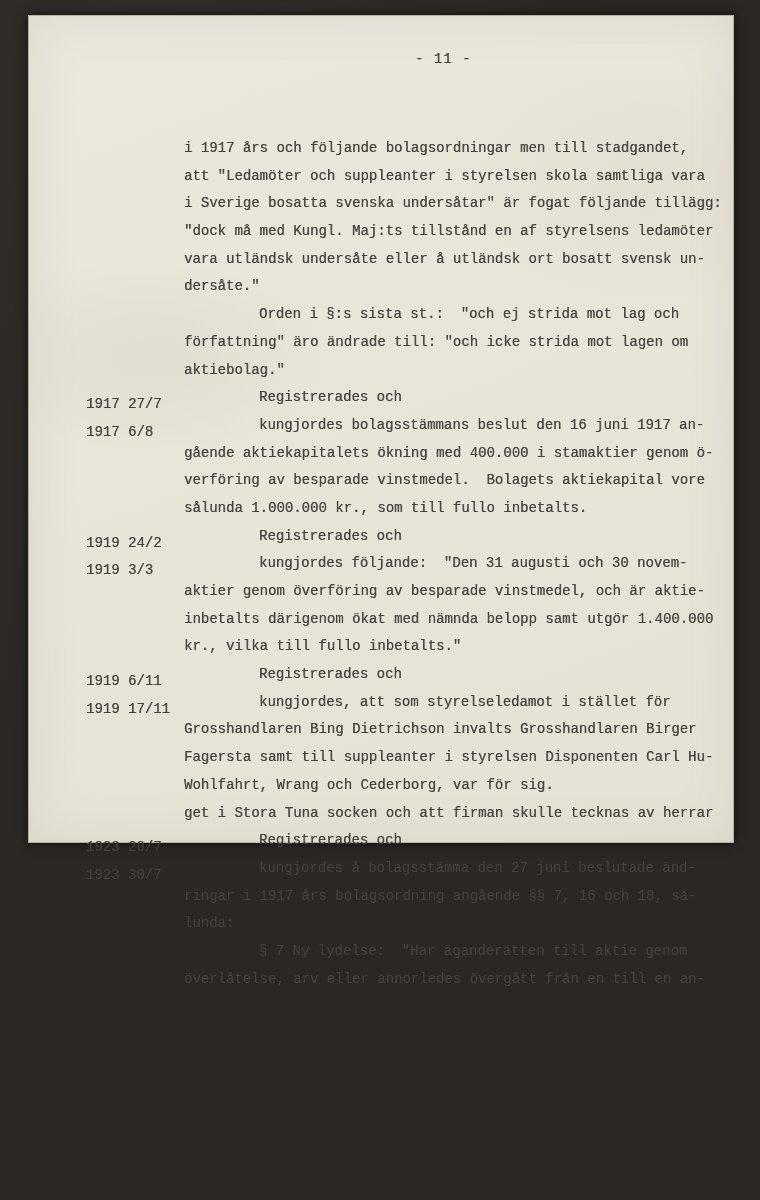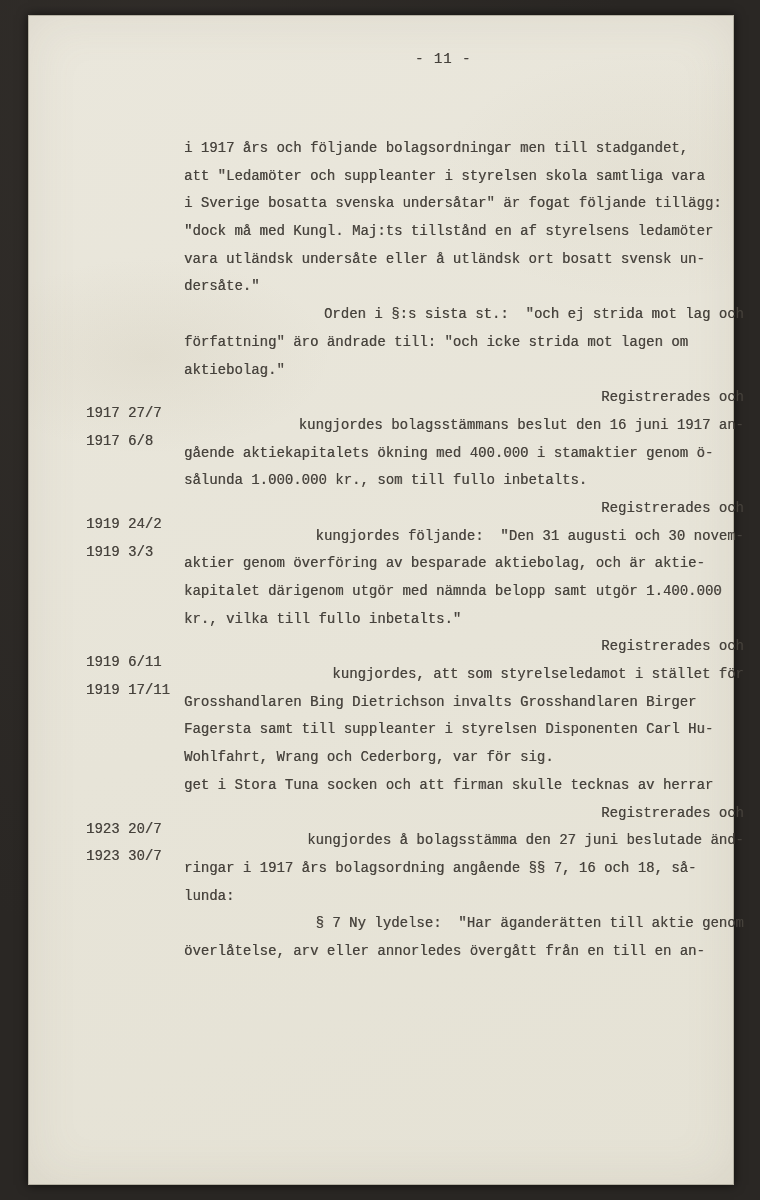--- a/index.html
+++ b/index.html
@@ -19,21 +19,21 @@
     background:
       radial-gradient(ellipse at 20% 10%, rgba(70,64,58,0.25), rgba(0,0,0,0) 55%),
       var(--backdrop, #2a2724);
   }
 
   .paper {
     position: absolute;
     left: 28px;
     top: 15px;
     width: 706px;
-    height: 1170px;
+    height: 828px;
     background:
       radial-gradient(ellipse 260px 140px at 120px 340px, rgba(164,150,120,0.10), rgba(0,0,0,0) 70%),
       radial-gradient(ellipse 300px 180px at 620px 160px, rgba(170,158,128,0.08), rgba(0,0,0,0) 70%),
       linear-gradient(160deg, var(--paper, #eae7dc) 0%, #e7e4d8 55%, #e5e2d5 100%);
     border: 1px solid #b5b1a3;
     box-shadow:
       0 0 10px rgba(0,0,0,0.65),
       inset 0 0 50px rgba(130,118,95,0.12);
     box-sizing: border-box;
   }
@@ -58,33 +58,33 @@
     color: var(--ink, #46423c);
     font-size: 14px;
     text-shadow: 0.4px 0.4px 0.6px rgba(55,50,44,0.55);
   }
 
   .entry { position: relative; }
 
   .entry .date {
     position: absolute;
     left: -98px;
-    top: 16px;
+    top: 7px;
     height: 27.7px;
     line-height: 27.7px;
     white-space: pre;
   }
 
   .line {
     height: 27.7px;
     line-height: 27.7px;
     white-space: pre;
   }
 
-  .line.first-indent { padding-left: 75px; text-align: right; }
+  .line.first-indent { padding-left: 75px; }
 </style>
 </head>
 <body>
 
 <div class="scan-backdrop">
   <div class="paper">
     <div class="page-number">- 11 -</div>
     <div class="content">
       <div>
           <div class="entry">
@@ -101,31 +101,32 @@
             <div class="line">aktiebolag."</div>
           </div>
           <div class="entry">
             <span class="date">1917 27/7</span>
             <div class="line first-indent">Registrerades och</div>
           </div>
           <div class="entry">
             <span class="date">1917 6/8</span>
             <div class="line first-indent">kungjordes bolagsstämmans beslut den 16 juni 1917 an-</div>
             <div class="line">gående aktiekapitalets ökning med 400.000 i stamaktier genom ö-</div>
+            <div class="line">verföring av besparade vinstmedel.  Bolagets aktiekapital vore</div>
             <div class="line">sålunda 1.000.000 kr., som till fullo inbetalts.</div>
           </div>
           <div class="entry">
             <span class="date">1919 24/2</span>
             <div class="line first-indent">Registrerades och</div>
           </div>
           <div class="entry">
             <span class="date">1919 3/3</span>
             <div class="line first-indent">kungjordes följande:  "Den 31 augusti och 30 novem-</div>
-            <div class="line">aktier genom överföring av besparade aktiebolag, och är aktie-</div>
-            <div class="line">kapitalet därigenom utgör med nämnda belopp samt utgör 1.400.000</div>
+            <div class="line">aktier genom överföring av besparade vinstmedel, och är aktie-</div>
+            <div class="line">inbetalts därigenom ökat med nämnda belopp samt utgör 1.400.000</div>
             <div class="line">kr., vilka till fullo inbetalts."</div>
           </div>
           <div class="entry">
             <span class="date">1919 6/11</span>
             <div class="line first-indent">Registrerades och</div>
           </div>
           <div class="entry">
             <span class="date">1919 17/11</span>
             <div class="line first-indent">kungjordes, att som styrelseledamot i stället för</div>
             <div class="line">Grosshandlaren Bing Dietrichson invalts Grosshandlaren Birger</div>

